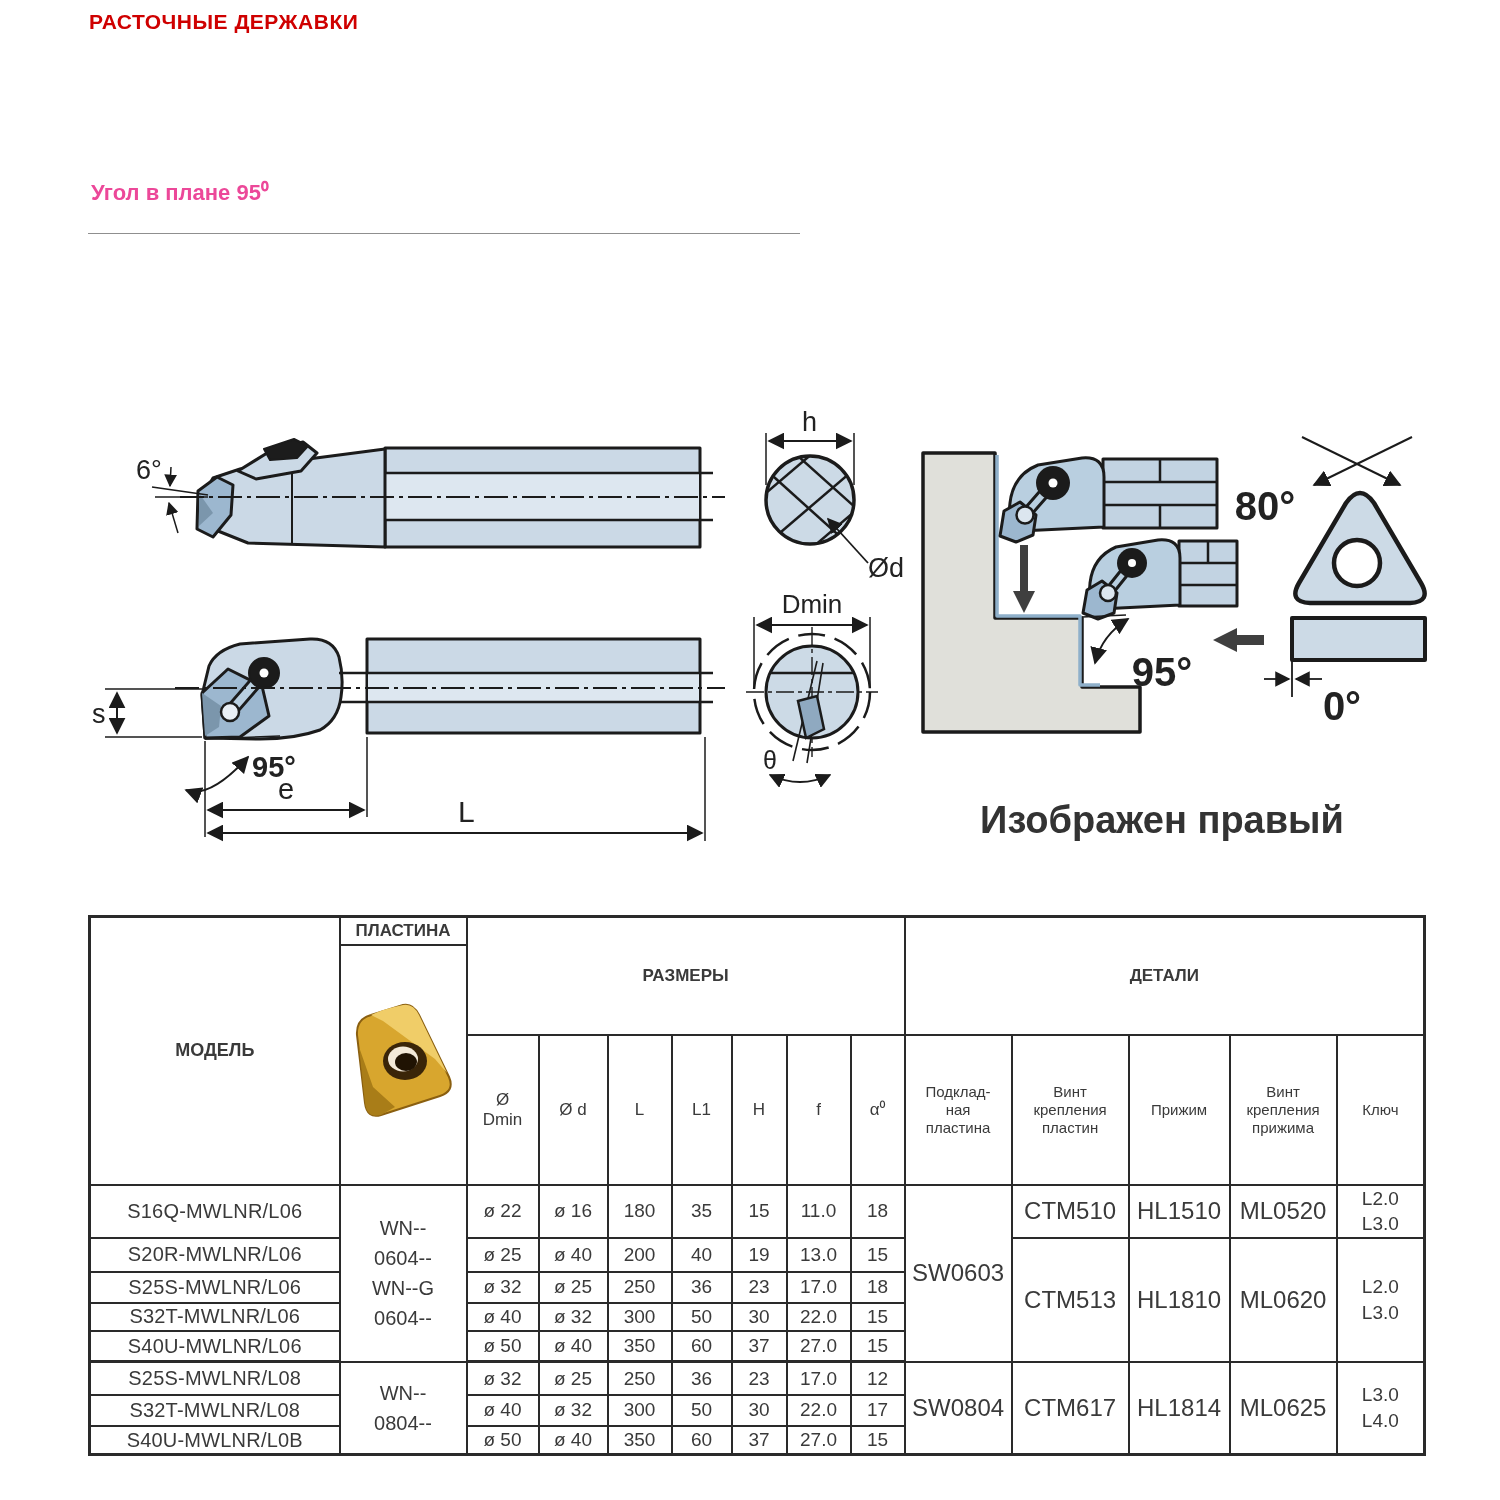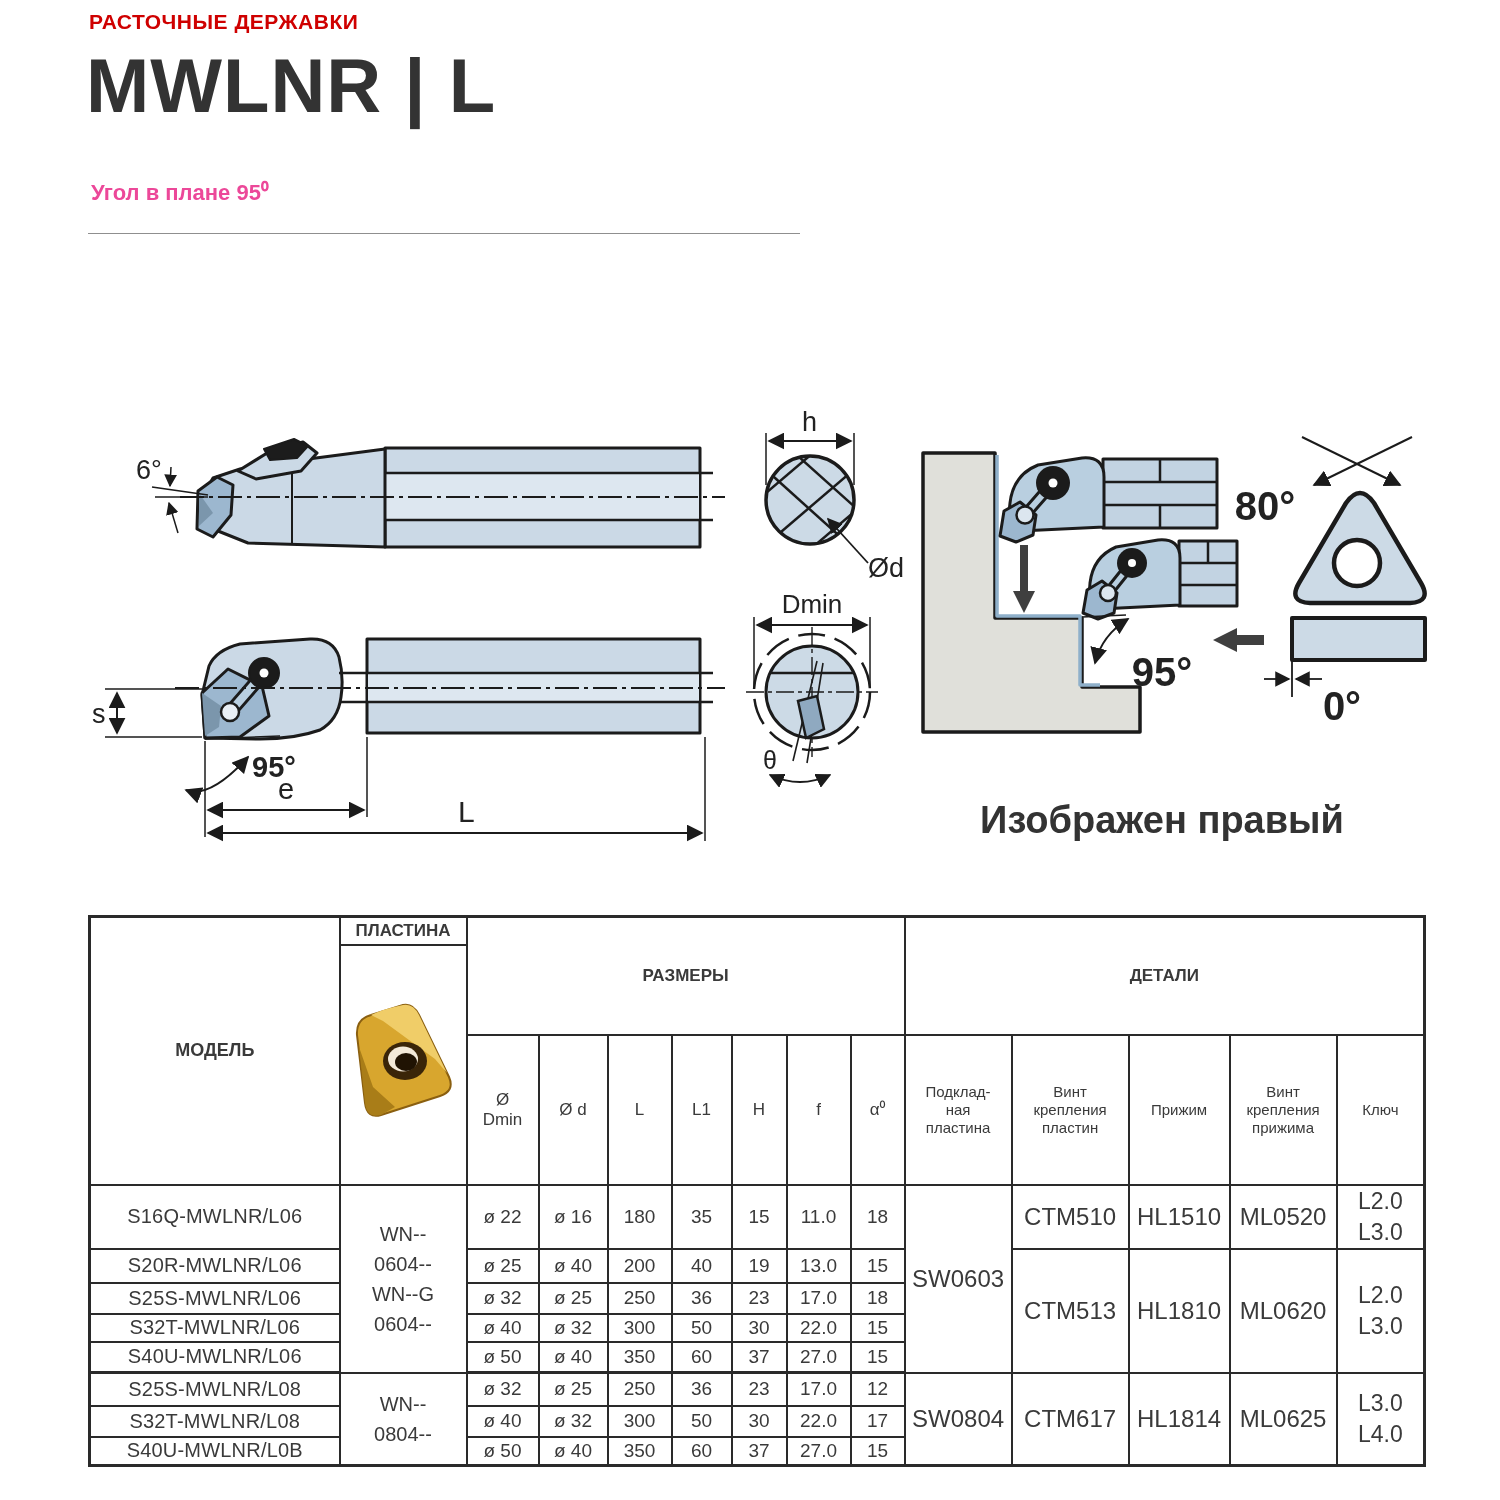--- a/index.html
+++ b/index.html
@@ -20,31 +20,30 @@
   table.spec th, table.spec td{border:2px solid #2a2a2a;padding:0 2px;text-align:center;
              vertical-align:middle;color:#3a3a3a;overflow:hidden;}
   th.band{font-size:17px;font-weight:bold;color:#333;}
   th.model-h{font-size:18px;font-weight:bold;color:#333;}
   th.sub{font-size:17px;font-weight:normal;line-height:1.15;}
   th.sub-part{font-size:15px;font-weight:normal;line-height:1.2;}
   td.model{font-size:20px;letter-spacing:.2px;}
   td.val{font-size:19px;border-radius:6px;}
   td.plate{font-size:20px;line-height:1.5;}
   td.part{font-size:24px;}
-  td.key{font-size:23px;line-height:1.35;}
+  td.key{font-size:19px;line-height:1.35;}
   .ml{white-space:pre-line;}
   tr.grp td{border-bottom-width:3px;}
 </style>
 </head>
 <body>
 
 <div class="page">
 
   <div class="red-label">РАСТОЧНЫЕ ДЕРЖАВКИ</div>
-  <div class="page-title">MWLNR | L</div>
   <div class="subtitle">Угол в плане 95⁰</div>
   <div class="rule"></div>
 
   <svg class="drawings" width="1360" height="465" viewBox="0 0 1360 465">
     <defs>
       <marker id="ar" viewBox="0 0 10 10" refX="9" refY="5" markerWidth="8.5" markerHeight="8.5" orient="auto-start-reverse">
           <path d="M0,0 L10,5 L0,10 z" fill="#1b1b1b"></path>
         </marker>
       <clipPath id="hclip">
           <circle cx="730" cy="95" r="43"></circle>

